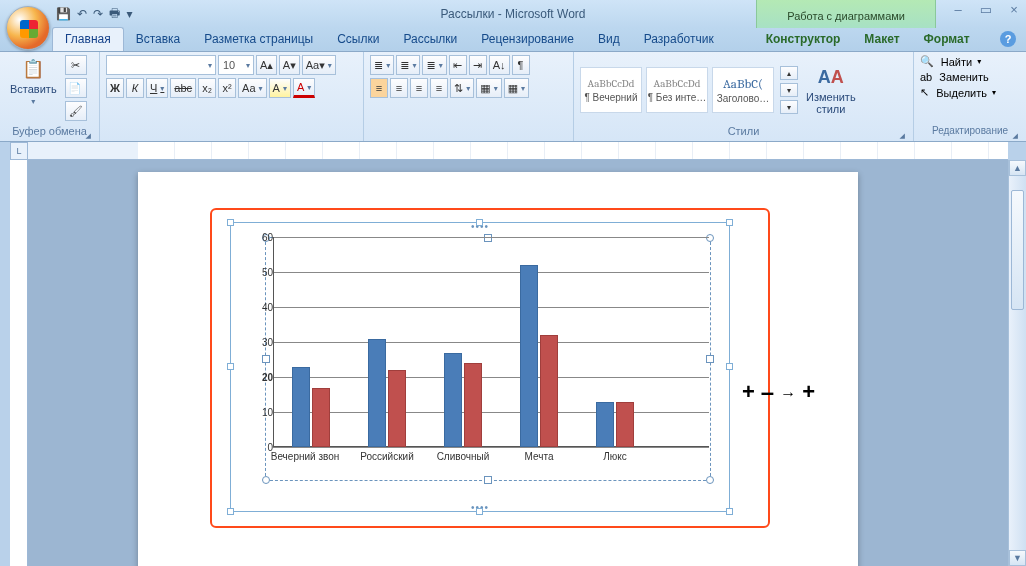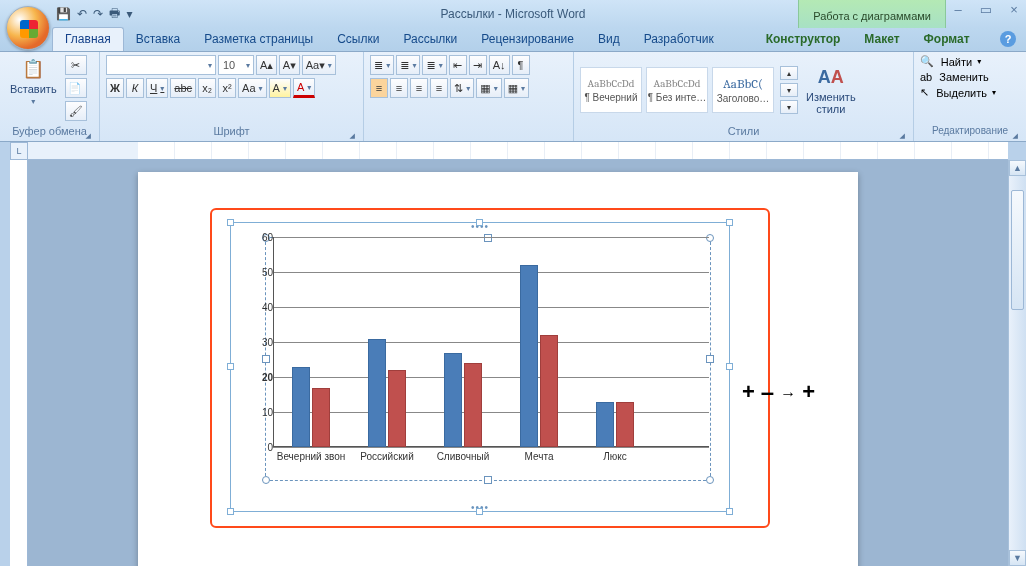--- a/index.html
+++ b/index.html
@@ -4,21 +4,21 @@
 <style>
 * { box-sizing: border-box; margin: 0; padding: 0; font-family: "Segoe UI", Tahoma, sans-serif; }
 body { width: 1026px; height: 566px; background: #b9d1ea; overflow: hidden; font-size: 11px; }
 
 .titlebar { height: 28px; background: linear-gradient(#cfe4f7,#bcd7ef); display: flex; align-items: center; position: relative; }
 .office-btn { width: 44px; height: 44px; border-radius: 50%; background: radial-gradient(circle at 30% 30%, #fff, #f7b64d 40%, #e46a2a 70%); position: absolute; left: 6px; top: 6px; z-index: 20; border: 1px solid #9caec2; box-shadow: 0 1px 3px rgba(0,0,0,.3); }
 .office-btn::after { content:""; position:absolute; width:18px; height:18px; left:13px; top:13px; background: conic-gradient(#e23 0 25%, #6a3 0 50%, #f90 0 75%, #06c 0 100%); border-radius:3px; }
 .qat { margin-left: 56px; display:flex; gap:6px; align-items:center; color:#3b5a7a; font-size:12px; }
 .qat span { cursor:default; }
 .title-center { position:absolute; left:50%; transform:translateX(-50%); color:#3a5a7b; font-size:12px; }
-.chart-tools { position:absolute; right:80px; top:0; height:32px; padding:0 14px; background:linear-gradient(#b4e9b4,#a6e0c6); border:1px solid #8ac89a; border-top:none; color:#2a4a2a; display:flex; align-items:center; }
+.chart-tools { position:absolute; right:90px; top:0; height:32px; padding:0 30px; background:linear-gradient(#b4e9b4,#a6e0c6); border:1px solid #8ac89a; border-top:none; color:#2a4a2a; display:flex; align-items:center; }
 .win-controls { position:absolute; right:4px; top:2px; display:flex; gap:12px; color:#5a7aa0; font-size:13px;}
 .win-controls span { cursor:default; width:16px; text-align:center; }
 
 .tabbar { height:24px; display:flex; align-items:flex-end; padding-left:52px; gap:0; background:linear-gradient(#bcd7ef,#b3d0ea); border-bottom:1px solid #8ba9c8; position:relative;}
 .tab { padding:4px 12px 5px; color:#154a8a; font-size:12px; cursor:default; }
 .tab.active { background:#e8f1fb; border:1px solid #9db8d6; border-bottom:none; border-radius:3px 3px 0 0; color:#15428b; }
 .tab.ctx { color:#2a6a2a;font-weight:bold; }
 .help-icon { position:absolute; right:10px; top:3px; width:16px;height:16px;border-radius:50%;background:#5a9ce0;color:#fff;display:flex;align-items:center;justify-content:center;font-size:11px;font-weight:bold;}
 
 .ribbon { height:90px; background:linear-gradient(#e8f1fb,#d6e6f7); display:flex; border-bottom:1px solid #8ba9c8; }
@@ -143,21 +143,20 @@
         <div class="ctrl" style="font-style:italic">К</div>
         <div class="ctrl dd" style="text-decoration:underline">Ч</div>
         <div class="ctrl" style="text-decoration:line-through">abc</div>
         <div class="ctrl">x₂</div>
         <div class="ctrl">x²</div>
         <div class="ctrl dd">Aa</div>
         <div class="ctrl dd" style="background:linear-gradient(#fdfdfe,#fff3a0)">A</div>
         <div class="ctrl dd" style="color:#c00;border-bottom:3px solid #c00">A</div>
       </div>
     </div>
-    <div class="group-label">Шрифт</div>
   </div>
 
   <div class="group" style="width:210px">
     <div class="group-body stack" style="width:100%">
       <div class="row">
         <div class="ctrl dd">≣</div>
         <div class="ctrl dd">≣</div>
         <div class="ctrl dd">≣</div>
         <div class="ctrl">⇤</div>
         <div class="ctrl">⇥</div>
@@ -264,21 +263,21 @@
               <div class="grid-line" style="top: 70px;"></div>
               <div class="ylab" style="top: 70px;">40</div>
               <div class="grid-line" style="top: 35px;"></div>
               <div class="ylab" style="top: 35px;">50</div>
               <div class="grid-line" style="top: 0px;"></div>
               <div class="ylab" style="top: 0px;">60</div>
               <div class="axis-x"></div>
               <div class="axis-y"></div>
               <div class="bar s1" style="height: 80.5px; left: 19px;"></div>
               <div class="bar s2" style="height: 59.5px; left: 39px;"></div>
-              <div class="xlab" style="left: 38px; text-align: right;">Вечерний звон</div>
+              <div class="xlab" style="left: 32px; text-align: right;">Вечерний звон</div>
               <div class="bar s1" style="height: 108.5px; left: 95px;"></div>
               <div class="bar s2" style="height: 77px; left: 115px;"></div>
               <div class="xlab" style="left: 114px;">Российский</div>
               <div class="bar s1" style="height: 94.5px; left: 171px;"></div>
               <div class="bar s2" style="height: 84px; left: 191px;"></div>
               <div class="xlab" style="left: 190px;">Сливочный</div>
               <div class="bar s1" style="height: 182px; left: 247px;"></div>
               <div class="bar s2" style="height: 112px; left: 267px;"></div>
               <div class="xlab" style="left: 266px;">Мечта</div>
               <div class="bar s1" style="height: 45.5px; left: 323px;"></div>

